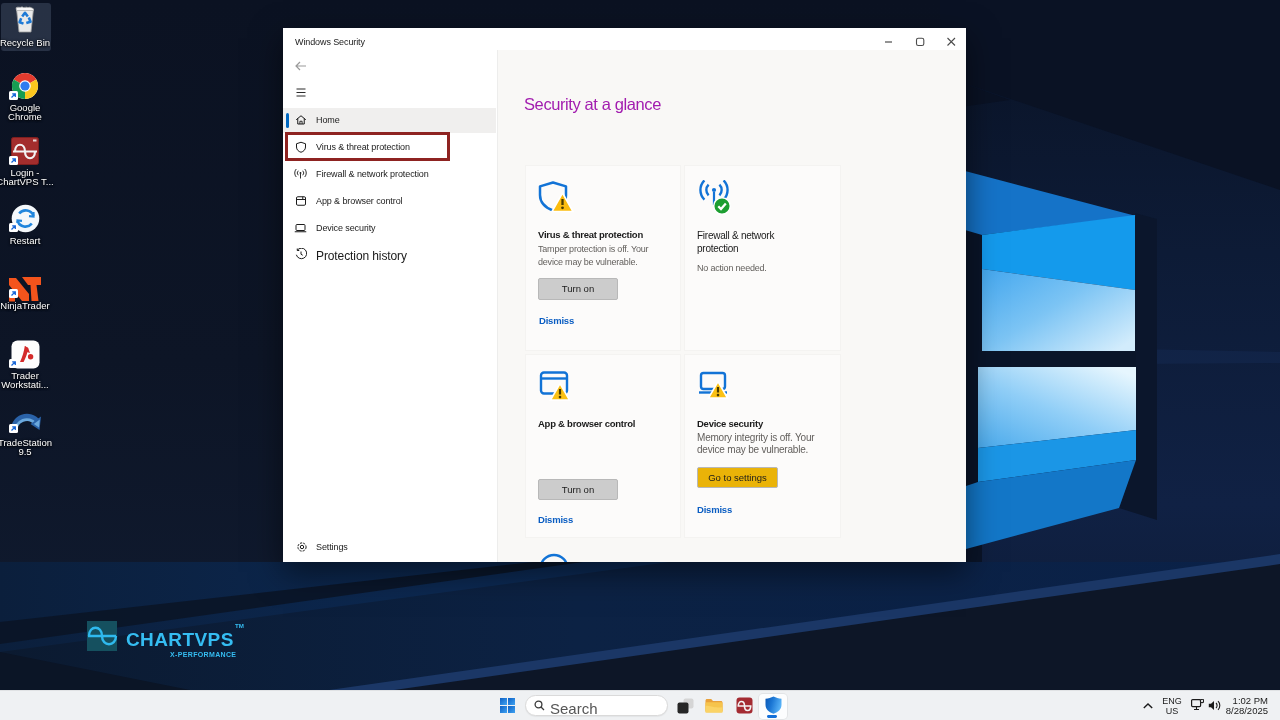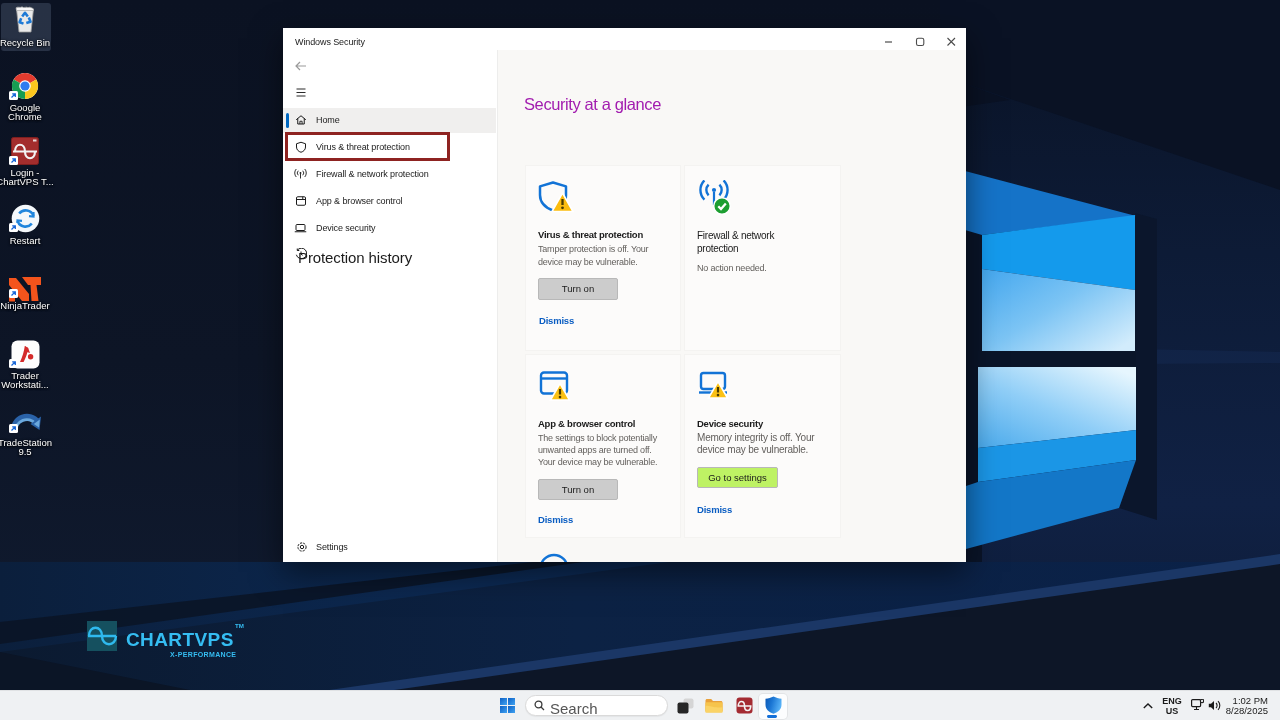--- a/index.html
+++ b/index.html
@@ -245,21 +245,21 @@
     <rect x="4" y="5" width="18" height="12" rx="2" fill="none" stroke="#1b1b1b" stroke-width="2"></rect>
     <path d="M1.5 19.5 H24.5" stroke="#1b1b1b" stroke-width="2"></path>
   </svg>
   <div class="abs" style="left:33px;top:195px;font-size:9px;letter-spacing:-0.1px;color:#1b1b1b;">Device security</div>
 
   <svg class="abs" width="12" height="12" viewBox="0 0 24 24" style="left:12px;top:220px;">
     <path d="M4.5 4.5 a10.5 10.5 0 1 1 -1.8 9" fill="none" stroke="#1b1b1b" stroke-width="2"></path>
     <path d="M4.5 1 V5 H8.5" fill="none" stroke="#1b1b1b" stroke-width="2"></path>
     <path d="M12 7 V12.5 L15.5 14.5" fill="none" stroke="#1b1b1b" stroke-width="2"></path>
   </svg>
-  <div class="abs" style="left:15px;top:221px;font-size:15px;letter-spacing:-0.1px;color:#1b1b1b;">Protection history</div>
+  <div class="abs" style="left:33px;top:221px;font-size:12px;letter-spacing:-0.1px;color:#1b1b1b;">Protection history</div>
 
   <svg class="abs" width="12" height="12" viewBox="0 0 24 24" style="left:13px;top:513px;">
     <circle cx="12" cy="12" r="3.4" fill="none" stroke="#1b1b1b" stroke-width="2"></circle>
     <circle cx="12" cy="12" r="8.2" fill="none" stroke="#1b1b1b" stroke-width="2" stroke-dasharray="4.5 2.2"></circle>
   </svg>
   <div class="abs" style="left:33px;top:514px;font-size:9px;letter-spacing:-0.1px;color:#1b1b1b;">Settings</div>
 
   <div class="abs" style="left:241px;top:47px;font-size:16.5px;color:#a21caf;letter-spacing:-0.4px;margin-top:20px;">Security at a glance</div>
 
   <div class="abs" style="left:242px;top:137px;width:156px;height:186px;background:#fcfbfa;border:1px solid #f4f3f1;"></div>
@@ -290,34 +290,33 @@
   <div class="abs" style="left:414px;top:235px;font-size:9px;letter-spacing:-0.2px;color:#625f5c;">No action needed.</div>
 
   <svg class="abs" width="36" height="36" viewBox="0 0 36 36" style="left:255px;top:342px;">
     <rect x="3" y="2.5" width="26" height="21" rx="3" fill="none" stroke="#1273d6" stroke-width="2.4"></rect>
     <path d="M3 8.5 H29" stroke="#1273d6" stroke-width="2.4"></path>
     <path d="M22 13.5 L31.5 30 H12.5 Z" fill="#fbc115" stroke="#fff" stroke-width="1.6"></path>
     <path d="M22 19 V24.5" stroke="#4a3b00" stroke-width="2.2"></path>
     <circle cx="22" cy="27.1" r="1.3" fill="#4a3b00"></circle>
   </svg>
   <div class="abs" style="left:255px;top:390px;font-size:9.5px;letter-spacing:-0.25px;font-weight:bold;color:#1b1b1b;">App &amp; browser control</div>
-  <div class="abs" style="left:255px;top:404px;font-size:9px;letter-spacing:-0.2px;color:#625f5c;line-height:12px;">The settings to block potentially<br>unwanted apps are turned off.<br>Your device may be vulnerable.</div>
   <div class="abs" style="left:255px;top:451px;width:80px;height:21px;background:#cccccc;border:1px solid #b8b8b8;border-radius:2px;font-size:9.5px;color:#1b1b1b;text-align:center;line-height:19px;">Turn on</div>
   <div class="abs" style="left:255px;top:486px;font-size:9.5px;letter-spacing:-0.2px;font-weight:bold;color:#0a5dc2;">Dismiss</div>
 
   <svg class="abs" width="36" height="36" viewBox="0 0 36 36" style="left:414px;top:342px;">
     <rect x="4" y="3" width="24" height="16" rx="2.5" fill="none" stroke="#1273d6" stroke-width="2.4"></rect>
     <path d="M2 22.5 H30" stroke="#1273d6" stroke-width="2.4"></path>
     <path d="M21 11.5 L30.5 28 H11.5 Z" fill="#fbc115" stroke="#fff" stroke-width="1.6"></path>
     <path d="M21 17 V22.5" stroke="#4a3b00" stroke-width="2.2"></path>
     <circle cx="21" cy="25.1" r="1.3" fill="#4a3b00"></circle>
   </svg>
   <div class="abs" style="left:414px;top:390px;font-size:9.5px;letter-spacing:-0.25px;font-weight:bold;color:#1b1b1b;">Device security</div>
   <div class="abs" style="left:414px;top:404px;font-size:10px;letter-spacing:-0.2px;color:#625f5c;line-height:12px;">Memory integrity is off. Your<br>device may be vulnerable.</div>
-  <div class="abs" style="left:414px;top:439px;width:81px;height:21px;background:#bef264;border:1px solid #b8b8b8;border-radius:2px;font-size:9.5px;color:#1b1b1b;text-align:center;line-height:19px;">Go to settings</div>
+  <div class="abs" style="left:414px;top:439px;width:81px;height:21px;background:#eab308;border:1px solid #b8b8b8;border-radius:2px;font-size:9.5px;color:#1b1b1b;text-align:center;line-height:19px;">Go to settings</div>
   <div class="abs" style="left:414px;top:476px;font-size:9.5px;letter-spacing:-0.2px;font-weight:bold;color:#0a5dc2;">Dismiss</div>
 
   <svg class="abs" width="30" height="10" viewBox="0 0 30 10" style="left:256px;top:524px;">
     <circle cx="15" cy="16.5" r="13.5" fill="none" stroke="#1273d6" stroke-width="2.4"></circle>
   </svg>
 </div>
 
 <div id="taskbar" class="abs" style="left:0;top:690px;width:1280px;height:30px;background:#eff1f3;border-top:1px solid rgba(0,0,0,0.06);">
 
   <svg class="abs" width="15" height="15" viewBox="0 0 15 15" style="left:500px;top:7px;">
@@ -366,21 +365,21 @@
             <stop offset="1" stop-color="#55b0f6"></stop>
     </linearGradient>
         </defs>
     <path d="M8.5 0.5 C11 1.8 13.5 2.5 16.5 2.7 V8.5 C16.5 13 13.5 16.3 8.5 17.7 C3.5 16.3 0.5 13 0.5 8.5 V2.7 C3.5 2.5 6 1.8 8.5 0.5 Z" fill="url(#shg)"></path>
   </svg>
   <div class="abs" style="left:767px;top:23.8px;width:10px;height:2.8px;background:#1470d8;border-radius:1.4px;"></div>
 
   <svg class="abs" width="10" height="6" viewBox="0 0 10 6" style="left:1143px;top:12px;">
     <path d="M0.8 5 L5 1 L9.2 5" fill="none" stroke="#1b1b1b" stroke-width="1.4"></path>
   </svg>
-  <div class="abs" style="left:1160px;top:5px;width:24px;text-align:center;font-size:9px;font-weight:bold;color:#1b1b1b;line-height:10px;">ENG<br>US</div>
+  <div class="abs" style="left:1160px;top:5px;width:24px;text-align:center;font-size:9px;font-weight:normal;color:#1b1b1b;line-height:10px;">ENG<br>US</div>
   <svg class="abs" width="13" height="12" viewBox="0 0 13 12" style="left:1191px;top:8px;">
     <rect x="0.6" y="0.6" width="9" height="7" rx="1" fill="none" stroke="#1b1b1b" stroke-width="1.2"></rect>
     <path d="M3 10.5 H8 M5.5 7.6 V10.5" stroke="#1b1b1b" stroke-width="1.1"></path>
     <circle cx="11" cy="2" r="1.7" fill="#eff1f3" stroke="#1b1b1b" stroke-width="1.1"></circle>
   </svg>
   <svg class="abs" width="13" height="11" viewBox="0 0 13 11" style="left:1208px;top:9px;">
     <path d="M0.8 3.8 H3 L6 1 V10 L3 7.2 H0.8 Z" fill="#1b1b1b"></path>
     <path d="M8 3 a3.4 3.4 0 0 1 0 5 M10 1.2 a6 6 0 0 1 0 8.6" fill="none" stroke="#1b1b1b" stroke-width="1.1"></path>
   </svg>
   <div class="abs" style="left:1218px;top:5px;width:50px;text-align:right;font-size:9.5px;color:#1b1b1b;line-height:10px;">1:02 PM<br>8/28/2025</div>

